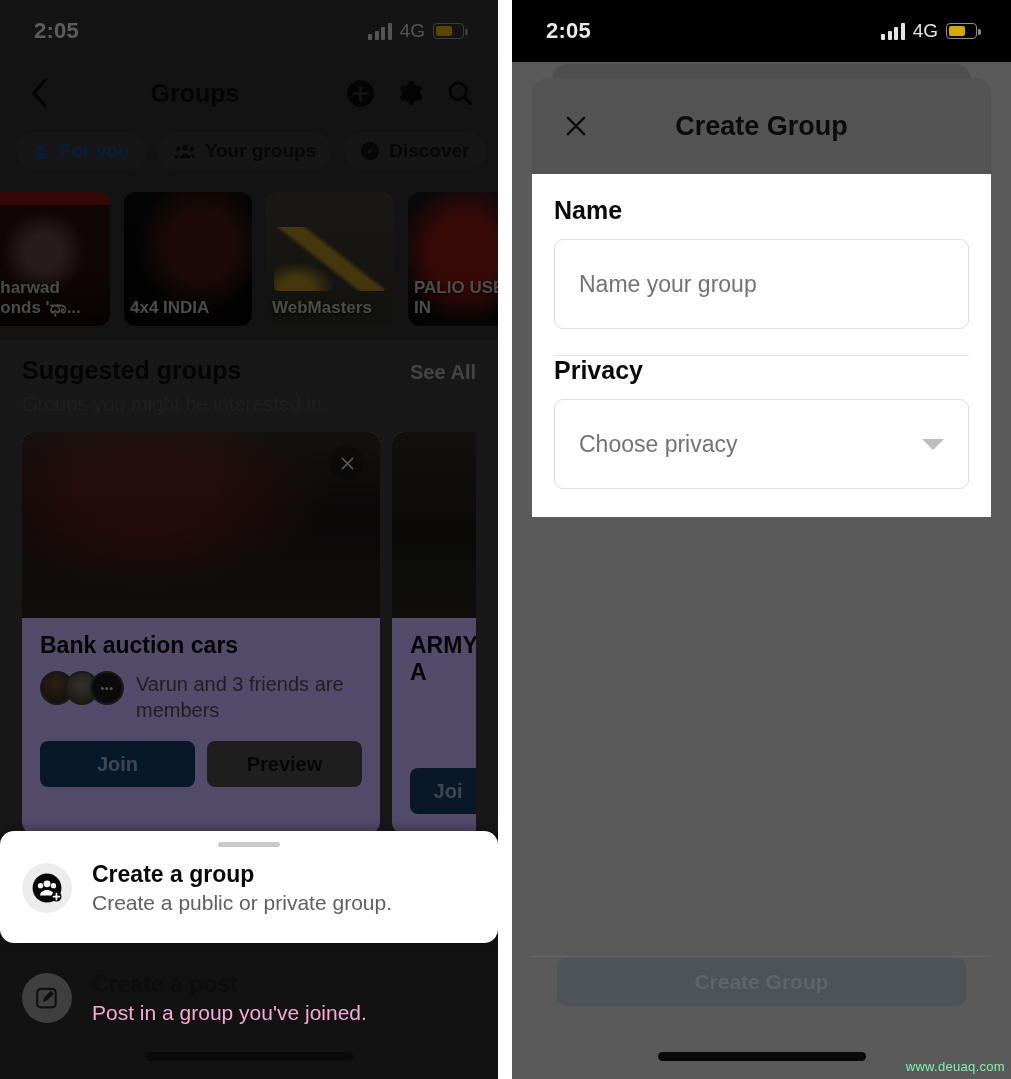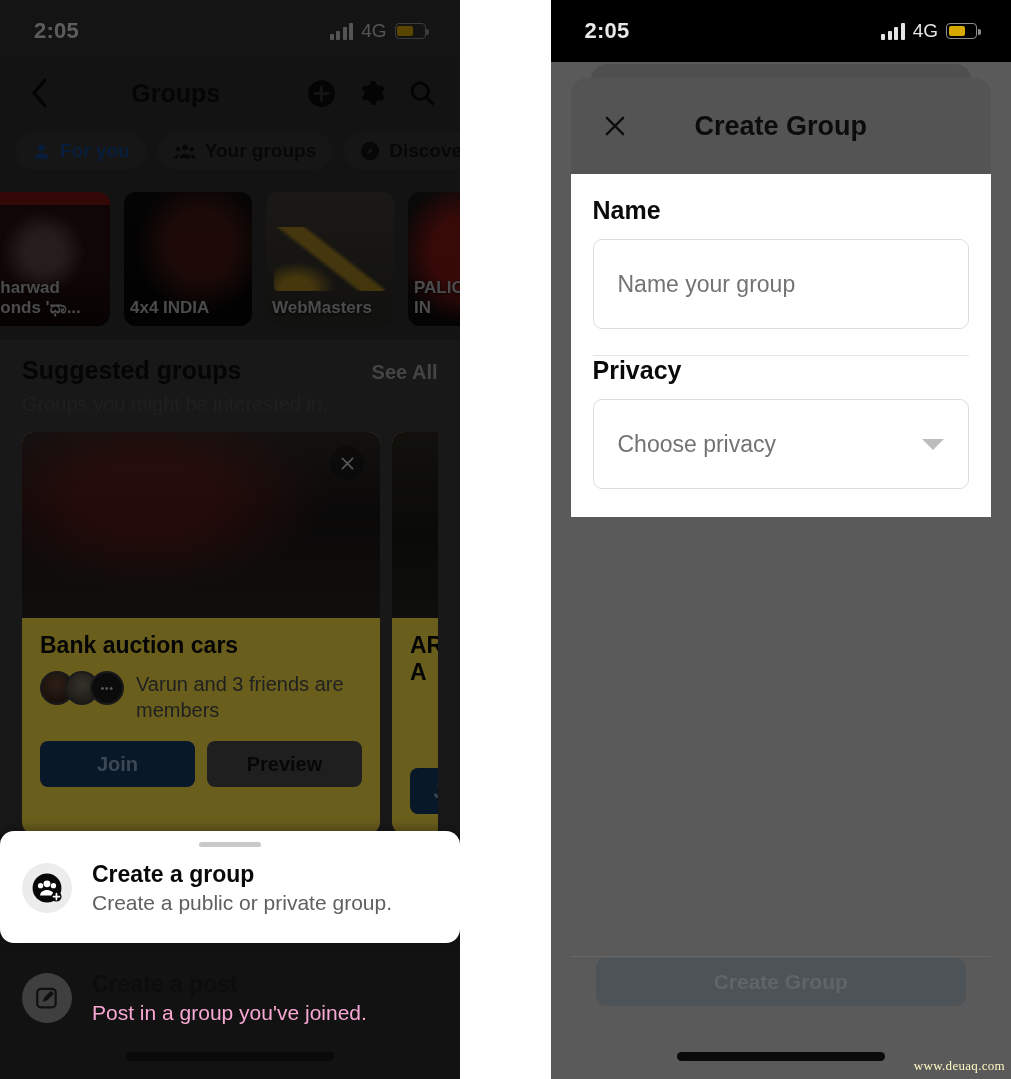--- a/index.html
+++ b/index.html
@@ -10,21 +10,20 @@
     background: #ffffff;
     font-family: "Liberation Sans", sans-serif;
     overflow: hidden;
   }
 
   .screens {
     position: relative;
     width: 1011px;
     height: 1079px;
     display: flex;
-    gap: 39px;
   }
 
   
   .phone-left {
     position: relative;
     width: 498px;
     height: 1079px;
     background: #2b2b2b;
     overflow: hidden;
   }
@@ -261,21 +260,21 @@
     display: flex;
     gap: 12px;
     margin-top: 16px;
     overflow: hidden;
   }
   .scard {
     flex: 0 0 auto;
     width: 358px;
     border-radius: 12px;
     overflow: hidden;
-    background: #fde047;
+    background: #c4b5fd;
   }
   .scard.partial { width: 112px; }
   .scard-img {
     position: relative;
     height: 186px;
   }
   .si-bank {
     background:
       radial-gradient(ellipse at 35% 35%, rgba(140,30,25,0.5) 0 20%, rgba(0,0,0,0) 55%),
       linear-gradient(180deg, #2e2a26 0%, #1a1716 45%, #272420 100%);
@@ -507,22 +506,22 @@
     font-weight: 600;
     color: #5f6569;
     z-index: 8;
   }
 
   .watermark {
     position: absolute;
     right: 6px;
     bottom: 5px;
     font-size: 13px;
-    color: #fef9c3;
-    font-family: Liberation Serif, serif;
+    color: #86efac;
+    font-family: Liberation Sans, sans-serif;
     letter-spacing: 0.3px;
     z-index: 90;
   }
 </style>
 </head>
 <body>
 
 <div class="screens">
 
   <div class="phone-left">

